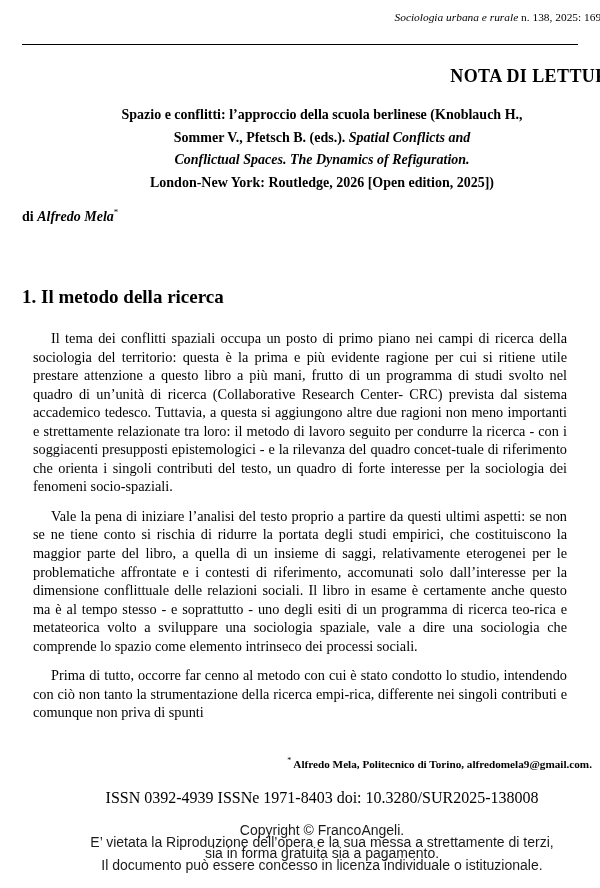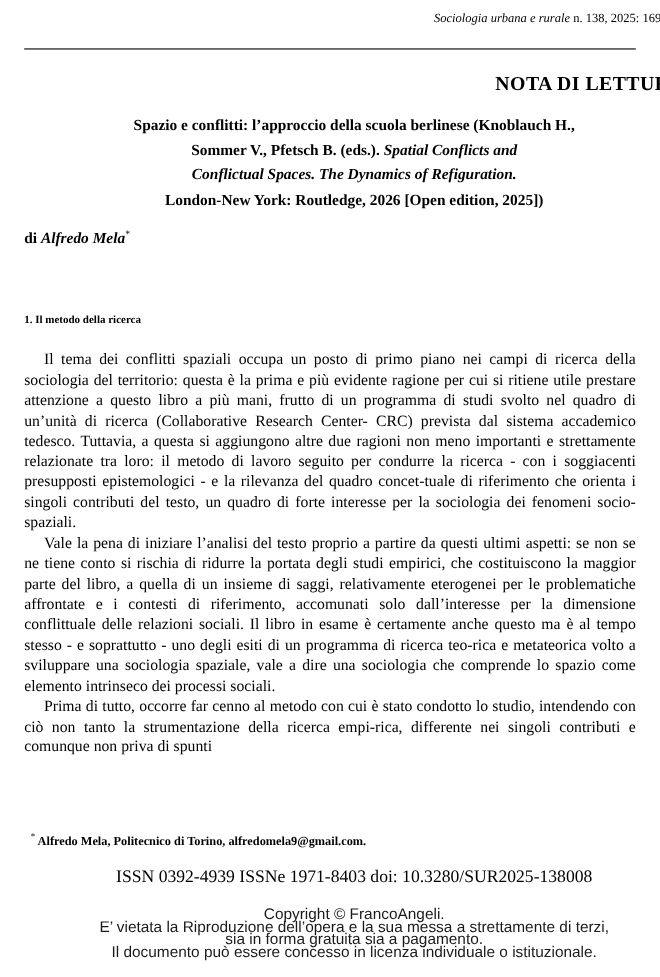--- a/index.html
+++ b/index.html
@@ -97,48 +97,49 @@
     vertical-align: super;
     font-weight: normal;
   }
 
   
   .section-heading {
     position: absolute;
     left: 22px;
     top: 286px;
     font-weight: bold;
-    font-size: 10px;
+    font-size: 19px;
   }
 
   .body-block {
     position: absolute;
     left: 22px;
     width: 556px;
     top: 318px;
     font-size: 14.3px;
     line-height: 18.55px;
     text-align: justify;
     text-justify: inter-word;
     hyphens: manual;
   }
   .body-block p {
-    margin: 0;
+    margin: 11px;
     text-indent: 18px;
   }
 
   
   .footnote {
     position: absolute;
-    left: 28px;
+    left: 52px;
     width: 540px;
     top: 754px;
     font-size: 11.2px;
     line-height: 14px;
     font-weight: bold;
+    text-align: right;
   }
   .footnote .fnmark {
     font-size: 8px;
     vertical-align: super;
     font-weight: normal;
   }
 
   
   .issn-line {
     position: absolute;

